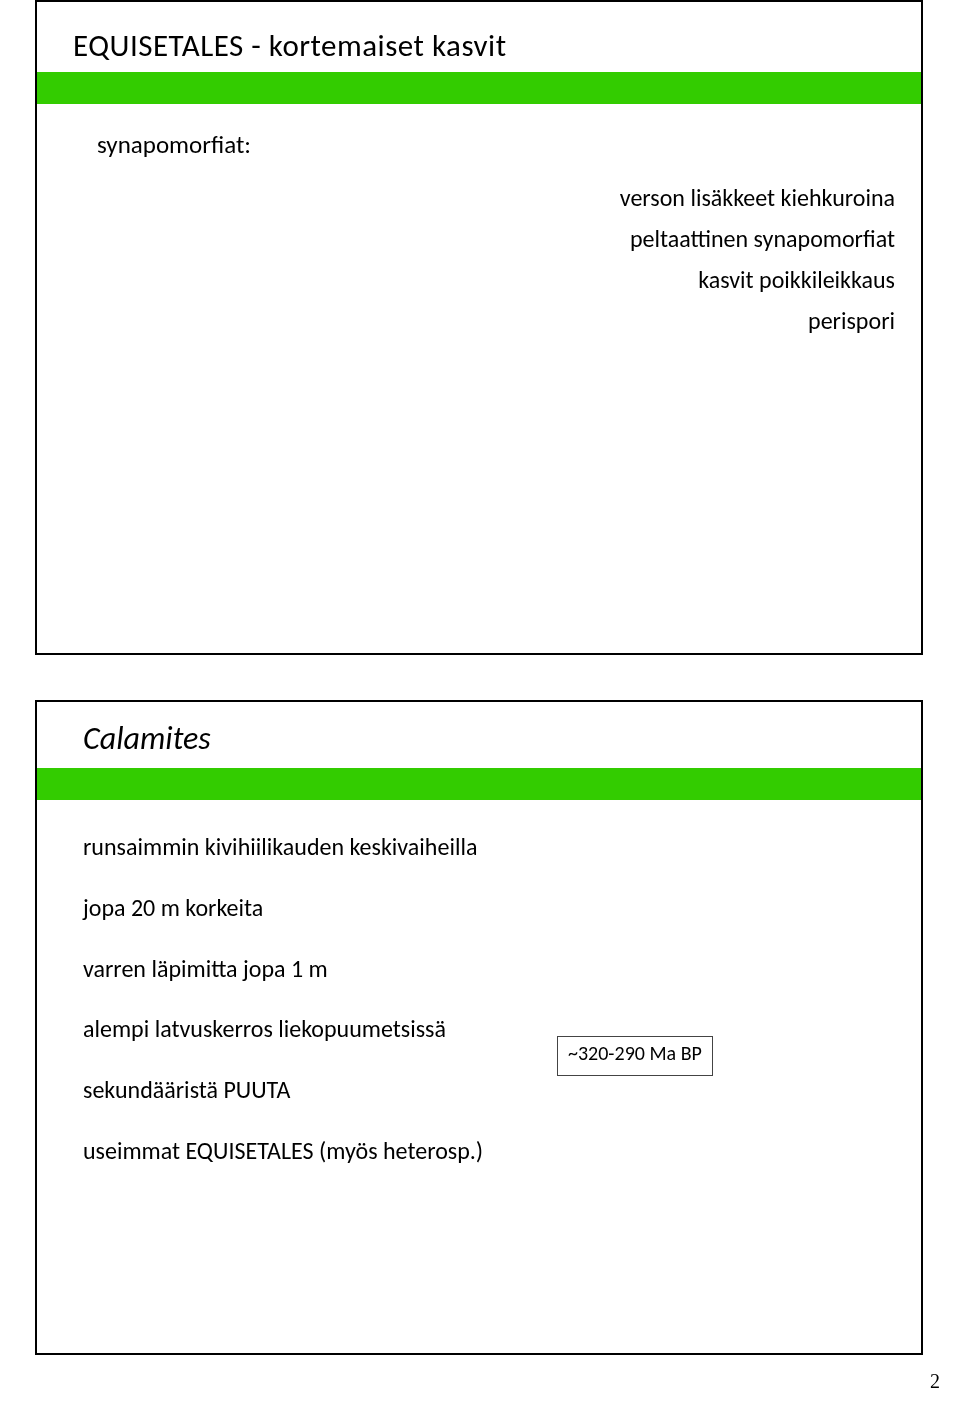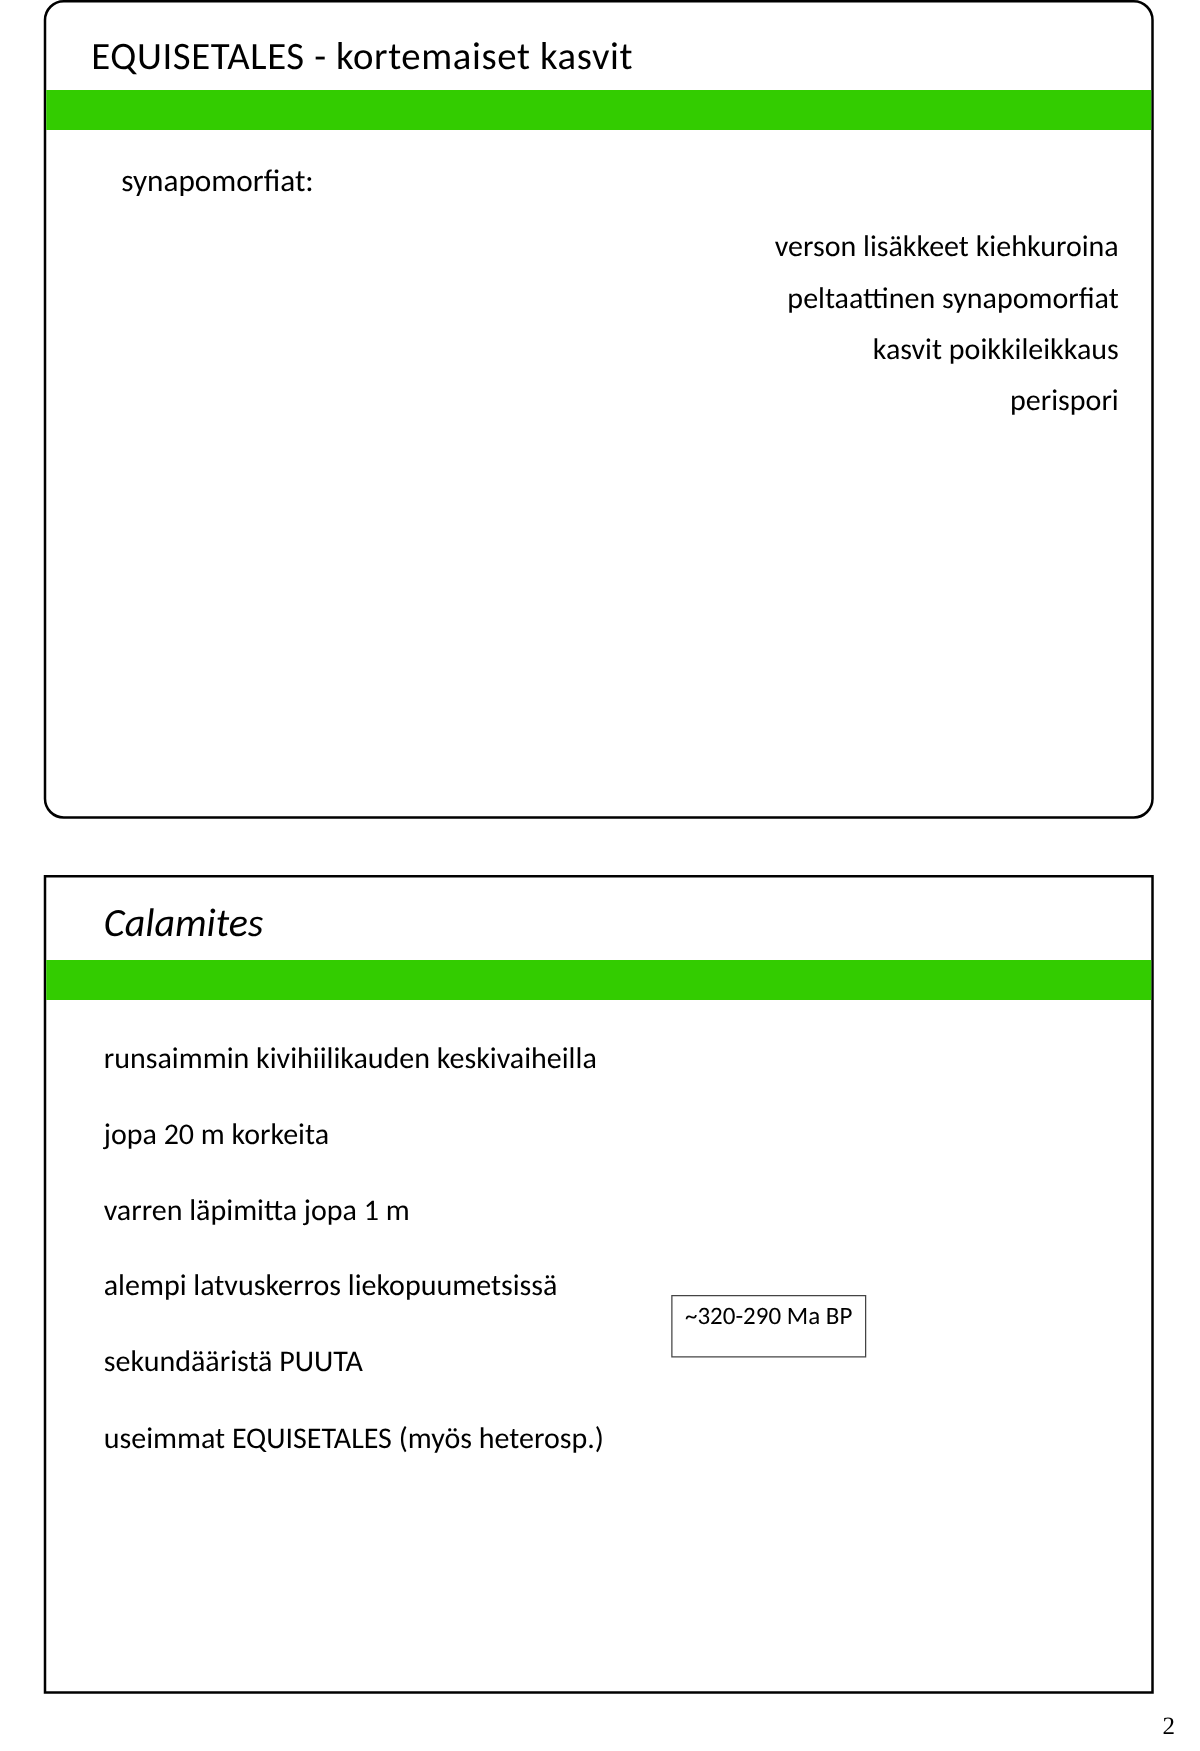--- a/index.html
+++ b/index.html
@@ -16,21 +16,20 @@
     position: absolute;
     border: 2px solid #000;
     background: #fff;
     box-sizing: border-box;
   }
   .slide-1 {
     left: 35px;
     top: 0px;
     width: 888px;
     height: 655px;
-    border-radius: 16px;
   }
   .slide-2 {
     left: 35px;
     top: 700px;
     width: 888px;
     height: 655px;
   }
   .title {
     font-size: 31px;
     font-weight: 400;
@@ -76,23 +75,23 @@
     padding: 30px 36px 0 46px;
     font-size: 24px;
     line-height: 1.45;
   }
   .s2-block {
     margin-bottom: 26px;
   }
   .annot {
     position: absolute;
     border: 1px solid #444;
-    padding: 2px 10px 17px 10px;
+    padding: 2px 10px 7px 10px;
     font-size: 20px;
-    left: 500px;
+    left: 520px;
     top: 236px;
   }
   .page-number {
     position: absolute;
     right: 20px;
     bottom: 8px;
     font-size: 20px;
     font-family: Georgia, serif;
   }
 </style>

